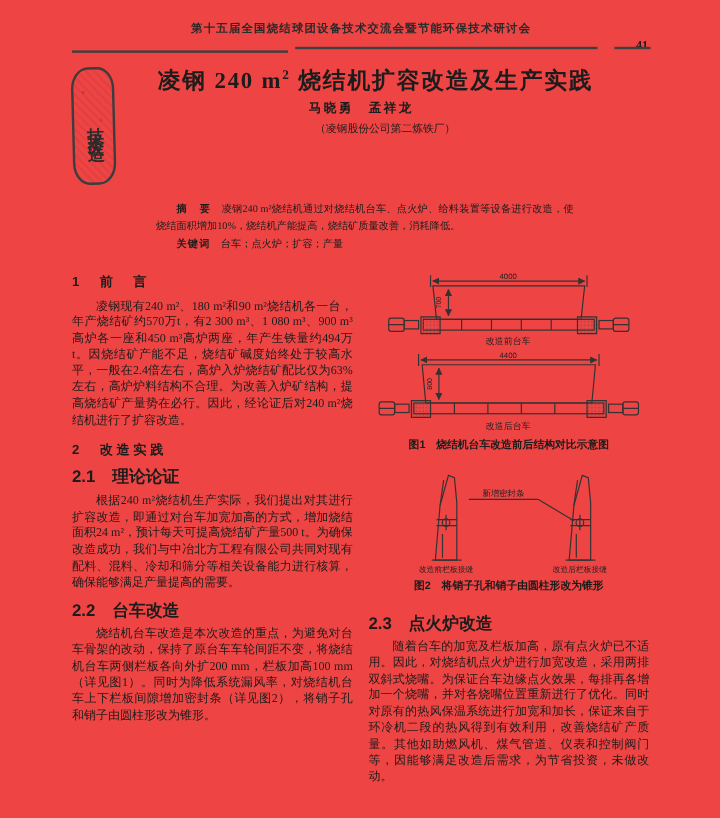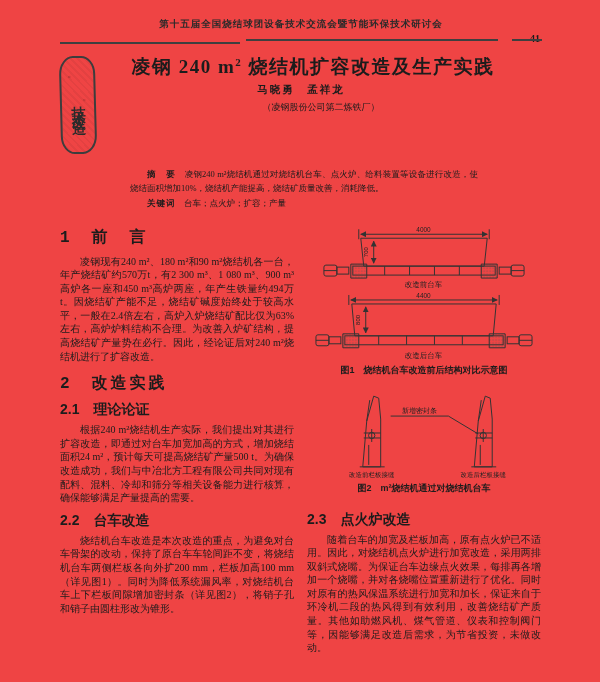--- a/index.html
+++ b/index.html
@@ -40,21 +40,21 @@
   
   .abstract { margin:18px 64px 0 70px; font-size:8.5px; line-height:13.5px; text-align:justify; }
   .abstract .lbl, .keywords .lbl { font-weight:bold; letter-spacing:1px; }
   .abstract p { margin:0; text-indent:2em; }
   .keywords { margin:2px 64px 0 70px; font-size:8.5px; line-height:13.5px; }
   .keywords p { margin:0; text-indent:2em; }
 
   
   .columns { display:flex; gap:13px; margin-top:14px; }
   .col { width:234px; }
-  .h-sec { font-size:16px; font-weight:bold; letter-spacing:3px; margin:2px 0 7px; font-family:Liberation Mono, monospace; }
+  .h-sec { font-size:11px; font-weight:bold; letter-spacing:3px; margin:2px 0 7px; font-family:Liberation Sans, sans-serif; }
   .h-sub { font-size:14px; font-weight:bold; margin:7px 0 4px; font-family:"Liberation Sans","DejaVu Sans",sans-serif; }
   p.body { font-size:10px; line-height:13.6px; text-align:justify; text-indent:2em; margin:0 0 2px; }
 
   figure { margin:0; }
   figcaption { font-size:9px; font-weight:bold; text-align:center; margin:3px 0 0; font-family:"Liberation Sans","DejaVu Sans",sans-serif; }
   .fig2 { margin-top:8px; }
   svg { display:block; }
   svg text { font-family:"Liberation Sans","DejaVu Sans",sans-serif; fill:#222; stroke:none; }
 </style>
 </head>
@@ -191,21 +191,21 @@
             </g>
 
             <g stroke="#333" stroke-width="1">
               <line x1="84" y1="31" x2="142" y2="31"></line>
               <line x1="142" y1="31" x2="172" y2="49"></line>
             </g>
             <text x="113" y="28" font-size="7" text-anchor="middle">新增密封条</text>
             <text x="65" y="92" font-size="6.5" text-anchor="middle">改造前栏板接缝</text>
             <text x="177" y="92" font-size="6.5" text-anchor="middle">改造后栏板接缝</text>
           </svg>
-          <figcaption>图2　m²烧结机通过对烧结机台车</figcaption>
+          <figcaption>图2　将销子孔和销子由圆柱形改为锥形</figcaption>
         </figure>
 
         <div class="h-sub" style="margin-top:16px;">2.3　点火炉改造</div>
         <p class="body">随着台车的加宽及栏板加高，原有点火炉已不适用。因此，对烧结机点火炉进行加宽改造，采用两排双斜式烧嘴。为保证台车边缘点火效果，每排再各增加一个烧嘴，并对各烧嘴位置重新进行了优化。同时对原有的热风保温系统进行加宽和加长，保证来自于环冷机二段的热风得到有效利用，改善烧结矿产质量。其他如助燃风机、煤气管道、仪表和控制阀门等，因能够满足改造后需求，为节省投资，未做改动。</p>
       </div>
     </div>
   </div>
 </div>
 
 </body></html>

